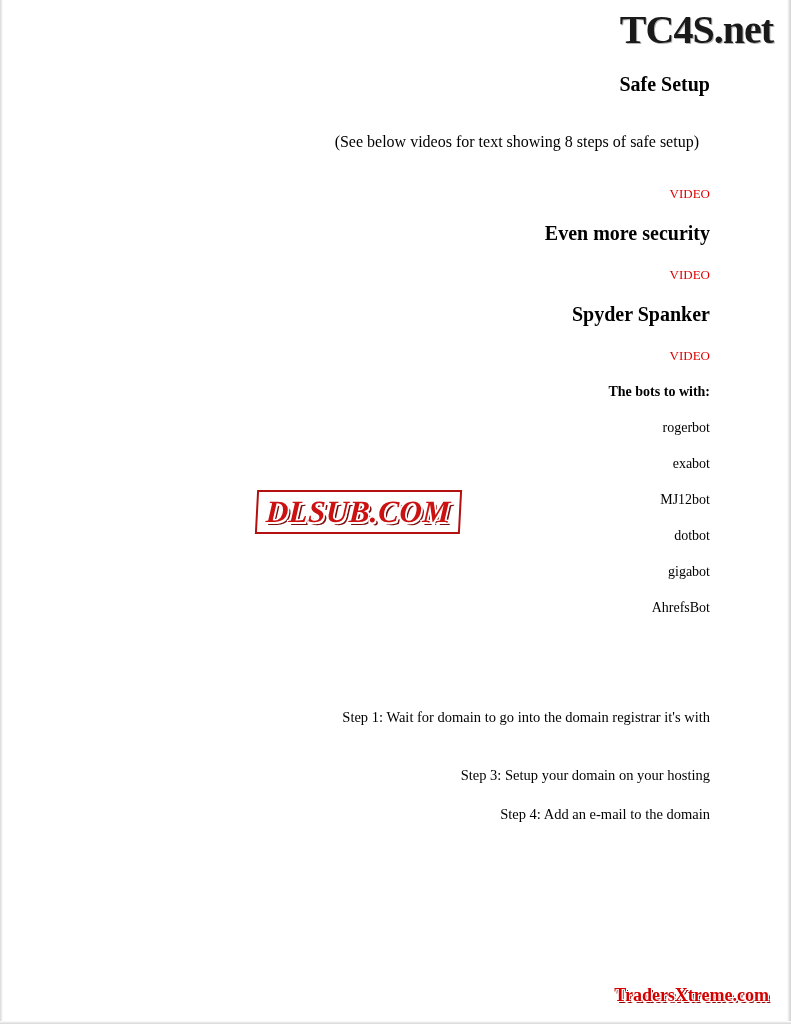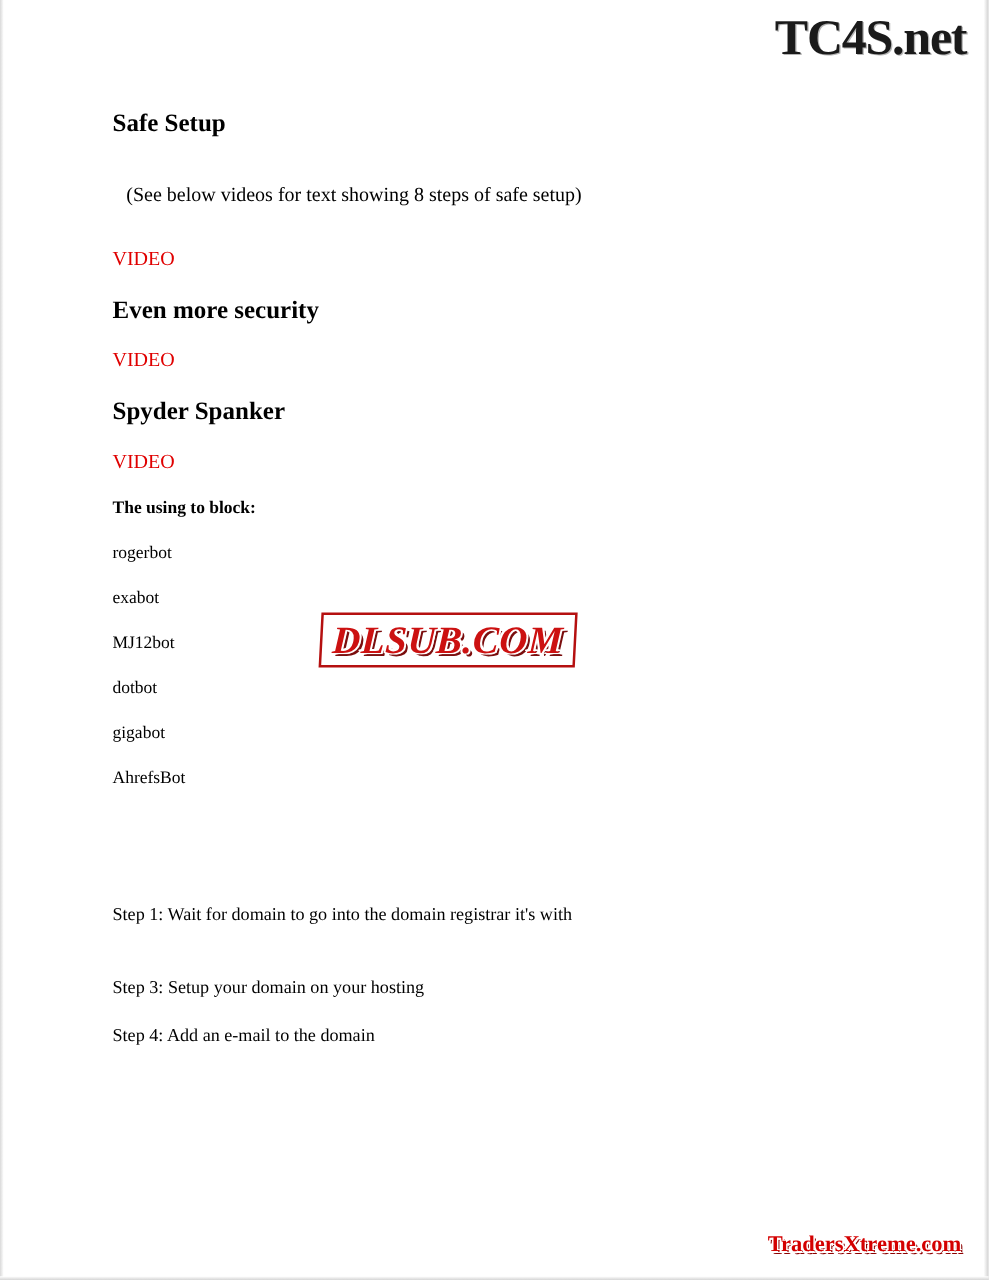--- a/index.html
+++ b/index.html
@@ -50,42 +50,43 @@
     font-weight: bold;
     font-size: 40px;
     letter-spacing: -1px;
     color: #1a1a1a;
     text-shadow: 1px 1px 0 #b5b5b5;
   }
 
   .content {
     position: absolute;
     left: 90px;
-    top: 88px;
+    top: 73px;
     width: 620px;
+    text-align: right;
   }
 
   h1.section {
     font-family: "Liberation Serif", serif;
     font-size: 20px;
     font-weight: bold;
     margin: 0 0 0 0;
     color: #000;
   }
 
   p.body {
     font-size: 16px;
     line-height: 1.35;
     margin: 11px;
     color: #000;
     font-family: Liberation Serif, serif;
   }
 
   .video-link {
-    font-size: 16px;
+    font-size: 13px;
     color: #e00000;
     text-decoration: none;
     display: inline-block;
   }
 
   .bold-lead {
     font-size: 14px;
     font-weight: bold;
     margin: 0;
   }
@@ -178,21 +179,21 @@
     <h1 class="section">Even more security</h1>
     <div class="spacer-20"></div>
     <a class="video-link" href="#">VIDEO</a>
 
     <div class="spacer-20"></div>
     <h1 class="section">Spyder Spanker</h1>
     <div class="spacer-20"></div>
     <a class="video-link" href="#">VIDEO</a>
 
     <div class="spacer-20"></div>
-    <p class="bold-lead">The using to block:</p>
+    <p class="bold-lead">The bots to with:</p>
 
     <div class="spacer-20"></div>
     <p class="bot-item">rogerbot</p>
     <div class="spacer-20"></div>
     <p class="bot-item">exabot</p>
     <div class="spacer-20"></div>
     <p class="bot-item">MJ12bot</p>
     <div class="spacer-20"></div>
     <p class="bot-item">dotbot</p>
     <div class="spacer-20"></div>

